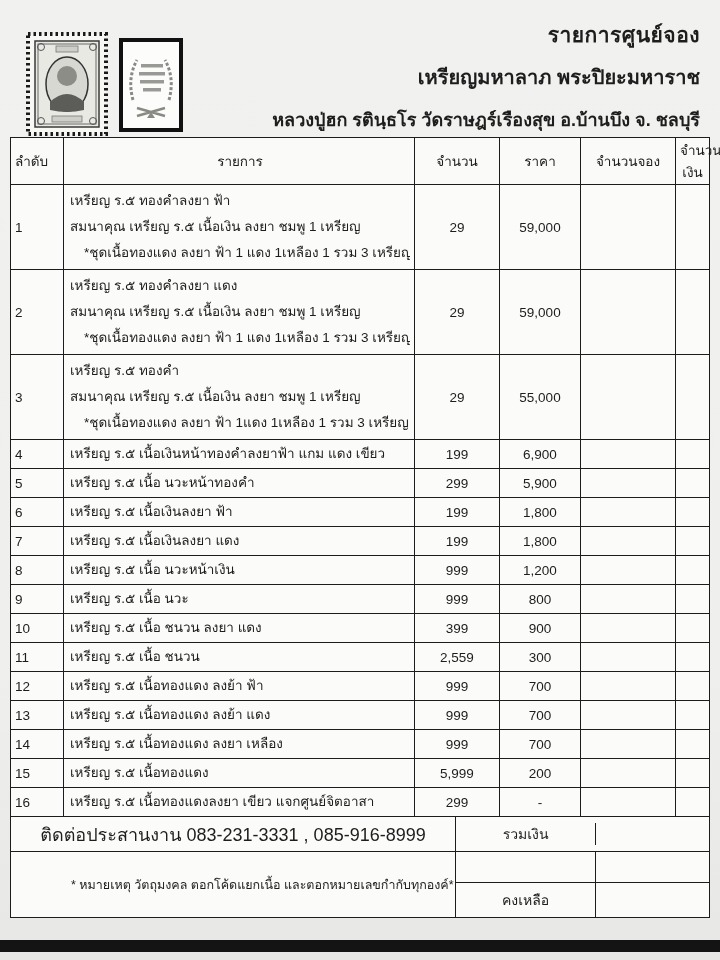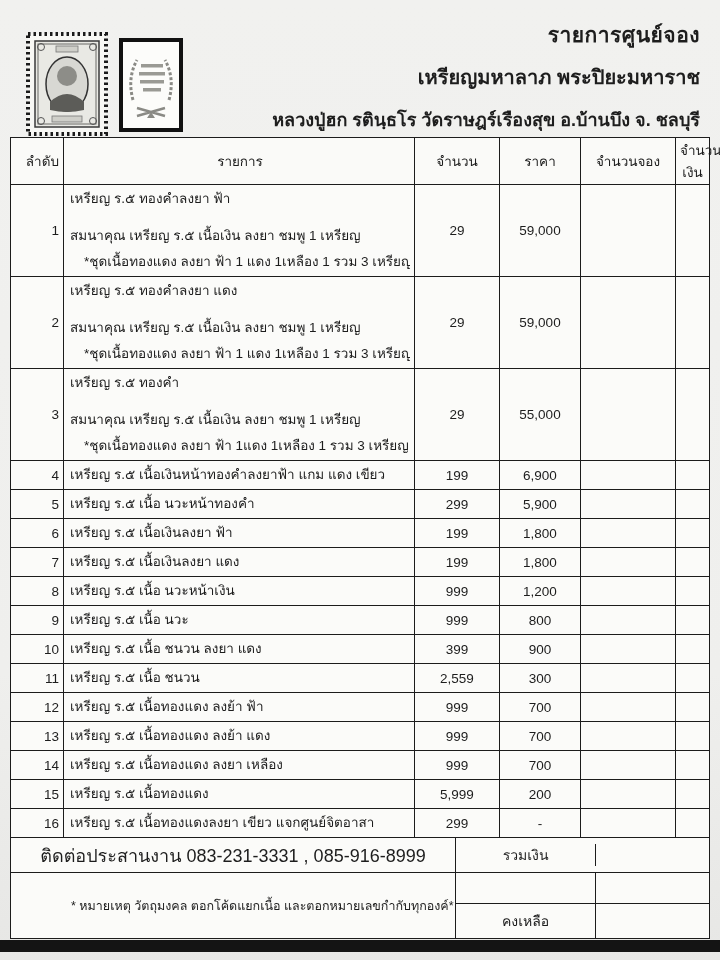--- a/index.html
+++ b/index.html
@@ -24,30 +24,30 @@
   }
   .title-1{font-size:21px;font-weight:bold;letter-spacing:.5px;}
   .title-2{font-size:20px;font-weight:bold;margin-top:10px;}
   .title-3{font-size:18px;font-weight:bold;margin-top:12px;}
   
   .tbl-wrap{margin:0 10px;}
   table{border-collapse:collapse;width:100%;table-layout:fixed;background:#fbfbf9;}
   th,td{border:1.5px solid #1c1c1c;padding:1px 4px;vertical-align:middle;}
   th{font-weight:normal;font-size:13.5px;height:34px;background:#fafaf8;}
   td{font-size:13.5px;}
-  .c-no{width:44px;text-align:right;}
+  .c-no{width:44px;text-align:left;}
   .c-item{width:340px;text-align:left;padding-left:6px;}
   .c-qty{width:76px;text-align:center;}
   .c-price{width:72px;text-align:center;}
   .c-reserved{width:86px;}
   .c-amount{width:auto;}
   tbody tr.single td{height:26px;}
   tbody tr.multi td{height:82px;}
   .line{line-height:26px;white-space:nowrap;overflow:hidden;}
-  .line-1{margin-top:11px;}
+  .line-1{margin-top:0;}
   .line-2{padding-left:14px;}
   
   .footer{margin:0 10px;display:flex;border:1.5px solid #1c1c1c;border-top:none;background:#fbfbf9;}
   .f-left{width:444px;border-right:1.5px solid #1c1c1c;display:flex;flex-direction:column;}
   .f-contact{height:34px;border-bottom:1.5px solid #1c1c1c;display:flex;align-items:center;justify-content:center;font-size:18px;}
   .f-note{flex:1;display:flex;align-items:center;padding-left:60px;font-size:12.5px;}
   .f-right{flex:1;display:flex;flex-direction:column;}
   .s-row{display:flex;border-bottom:1.5px solid #1c1c1c;}
   .s-row:last-child{border-bottom:none;}
   .s-label{width:55%;border-right:1.5px solid #1c1c1c;display:flex;align-items:center;justify-content:center;font-size:14px;}

